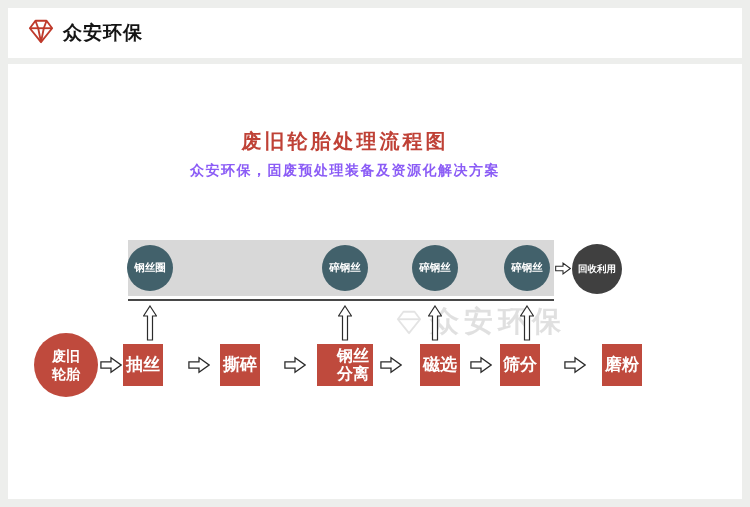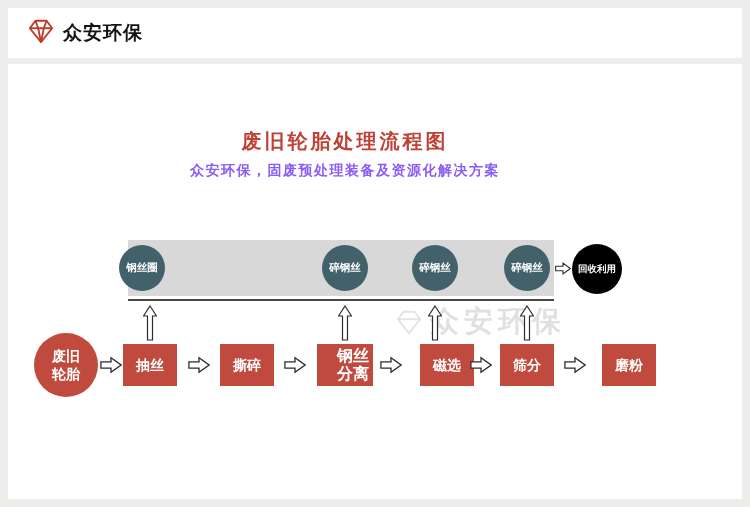--- a/index.html
+++ b/index.html
@@ -18,33 +18,33 @@
   .subtitle { position:absolute; left:52px; top:98px; width:570px; text-align:center;
               font-size:14px; font-weight:600; color:#8b5cf6; letter-spacing:1.5px; }
 
   .band { position:absolute; left:120px; top:176px; width:426px; height:56px; background:#d8d8d8; }
   .divider { position:absolute; left:120px; top:235px; width:426px; height:2px; background:#474747; }
 
   .byp { position:absolute; top:181px; width:46px; height:46px; border-radius:50%;
          background:#42616b; color:#fff; display:flex; align-items:center; justify-content:center;
          font-size:10.5px; font-weight:bold; text-align:center; z-index:3; }
   .recycle { position:absolute; left:564px; top:180px; width:50px; height:50px; border-radius:50%;
-             background:#000000; color:#fff; display:flex; align-items:center; justify-content:center;
+             background:#404040; color:#fff; display:flex; align-items:center; justify-content:center;
              font-size:9.5px; font-weight:bold; text-align:center; padding:2px; z-index:3; }
   .mini-arrow { position:absolute; left:547px; top:197px; z-index:3; }
 
   .uarrow { position:absolute; top:241px; width:14px; height:36px; z-index:2; }
   .u1 { left:135px; } .u2 { left:330px; } .u3 { left:420px; } .u4 { left:512px; }
 
   .start-circle { position:absolute; left:26px; top:269px; width:64px; height:64px; border-radius:50%;
                   background:#bf4a3d; color:#fff; display:flex; align-items:center; justify-content:center;
                   font-size:14px; font-weight:bold; text-align:left; line-height:1.3; z-index:3; }
 
-  .step-box { position:absolute; top:280px; width:54px; height:42px; background:#bf4a3d; color:#fff;
-              display:flex; align-items:center; justify-content:center; font-size:14px; font-weight:bold;
+  .step-box { position:absolute; top:280px; width:40px; height:42px; background:#bf4a3d; color:#fff;
+              display:flex; align-items:center; justify-content:center; font-size:17px; font-weight:bold;
               text-align:center; line-height:1.15; z-index:3; }
   .step-box .lbl { word-break:break-all; }
   .step-box.wide { width:56px; font-size:16px;padding-left:16px; }
   .step-box.wide .lbl { width:2em; }
   .s1 { left:115px; } .s2 { left:212px; } .s3 { left:309px; } .s4 { left:412px; } .s5 { left:492px; } .s6 { left:594px; }
 
   .harrow { position:absolute; top:292px; z-index:3; }
   .a1 { left:92px; } .a2 { left:180px; } .a3 { left:276px; } .a4 { left:372px; } .a5 { left:462px; } .a6 { left:556px; }
 
   .watermark { position:absolute; left:388px; top:238px; display:flex; align-items:center; gap:8px;
@@ -81,21 +81,21 @@
           <path d="M8 3 L20 3 L26 11 L14 26 L2 11 Z"></path>
           <path d="M2 11 L26 11"></path>
         </g>
       </svg>
       <span class="wm-text">众安环保</span>
     </div>
 
     <div class="band"></div>
     <div class="divider"></div>
 
-    <div class="byp" style="left:111px">
+    <div class="byp" style="left:119px">
       <span>钢丝圈</span>
     </div>
     <div class="byp" style="left:314px">
       <span>碎钢丝</span>
     </div>
     <div class="byp" style="left:404px">
       <span>碎钢丝</span>
     </div>
     <div class="byp" style="left:496px">
       <span>碎钢丝</span>

